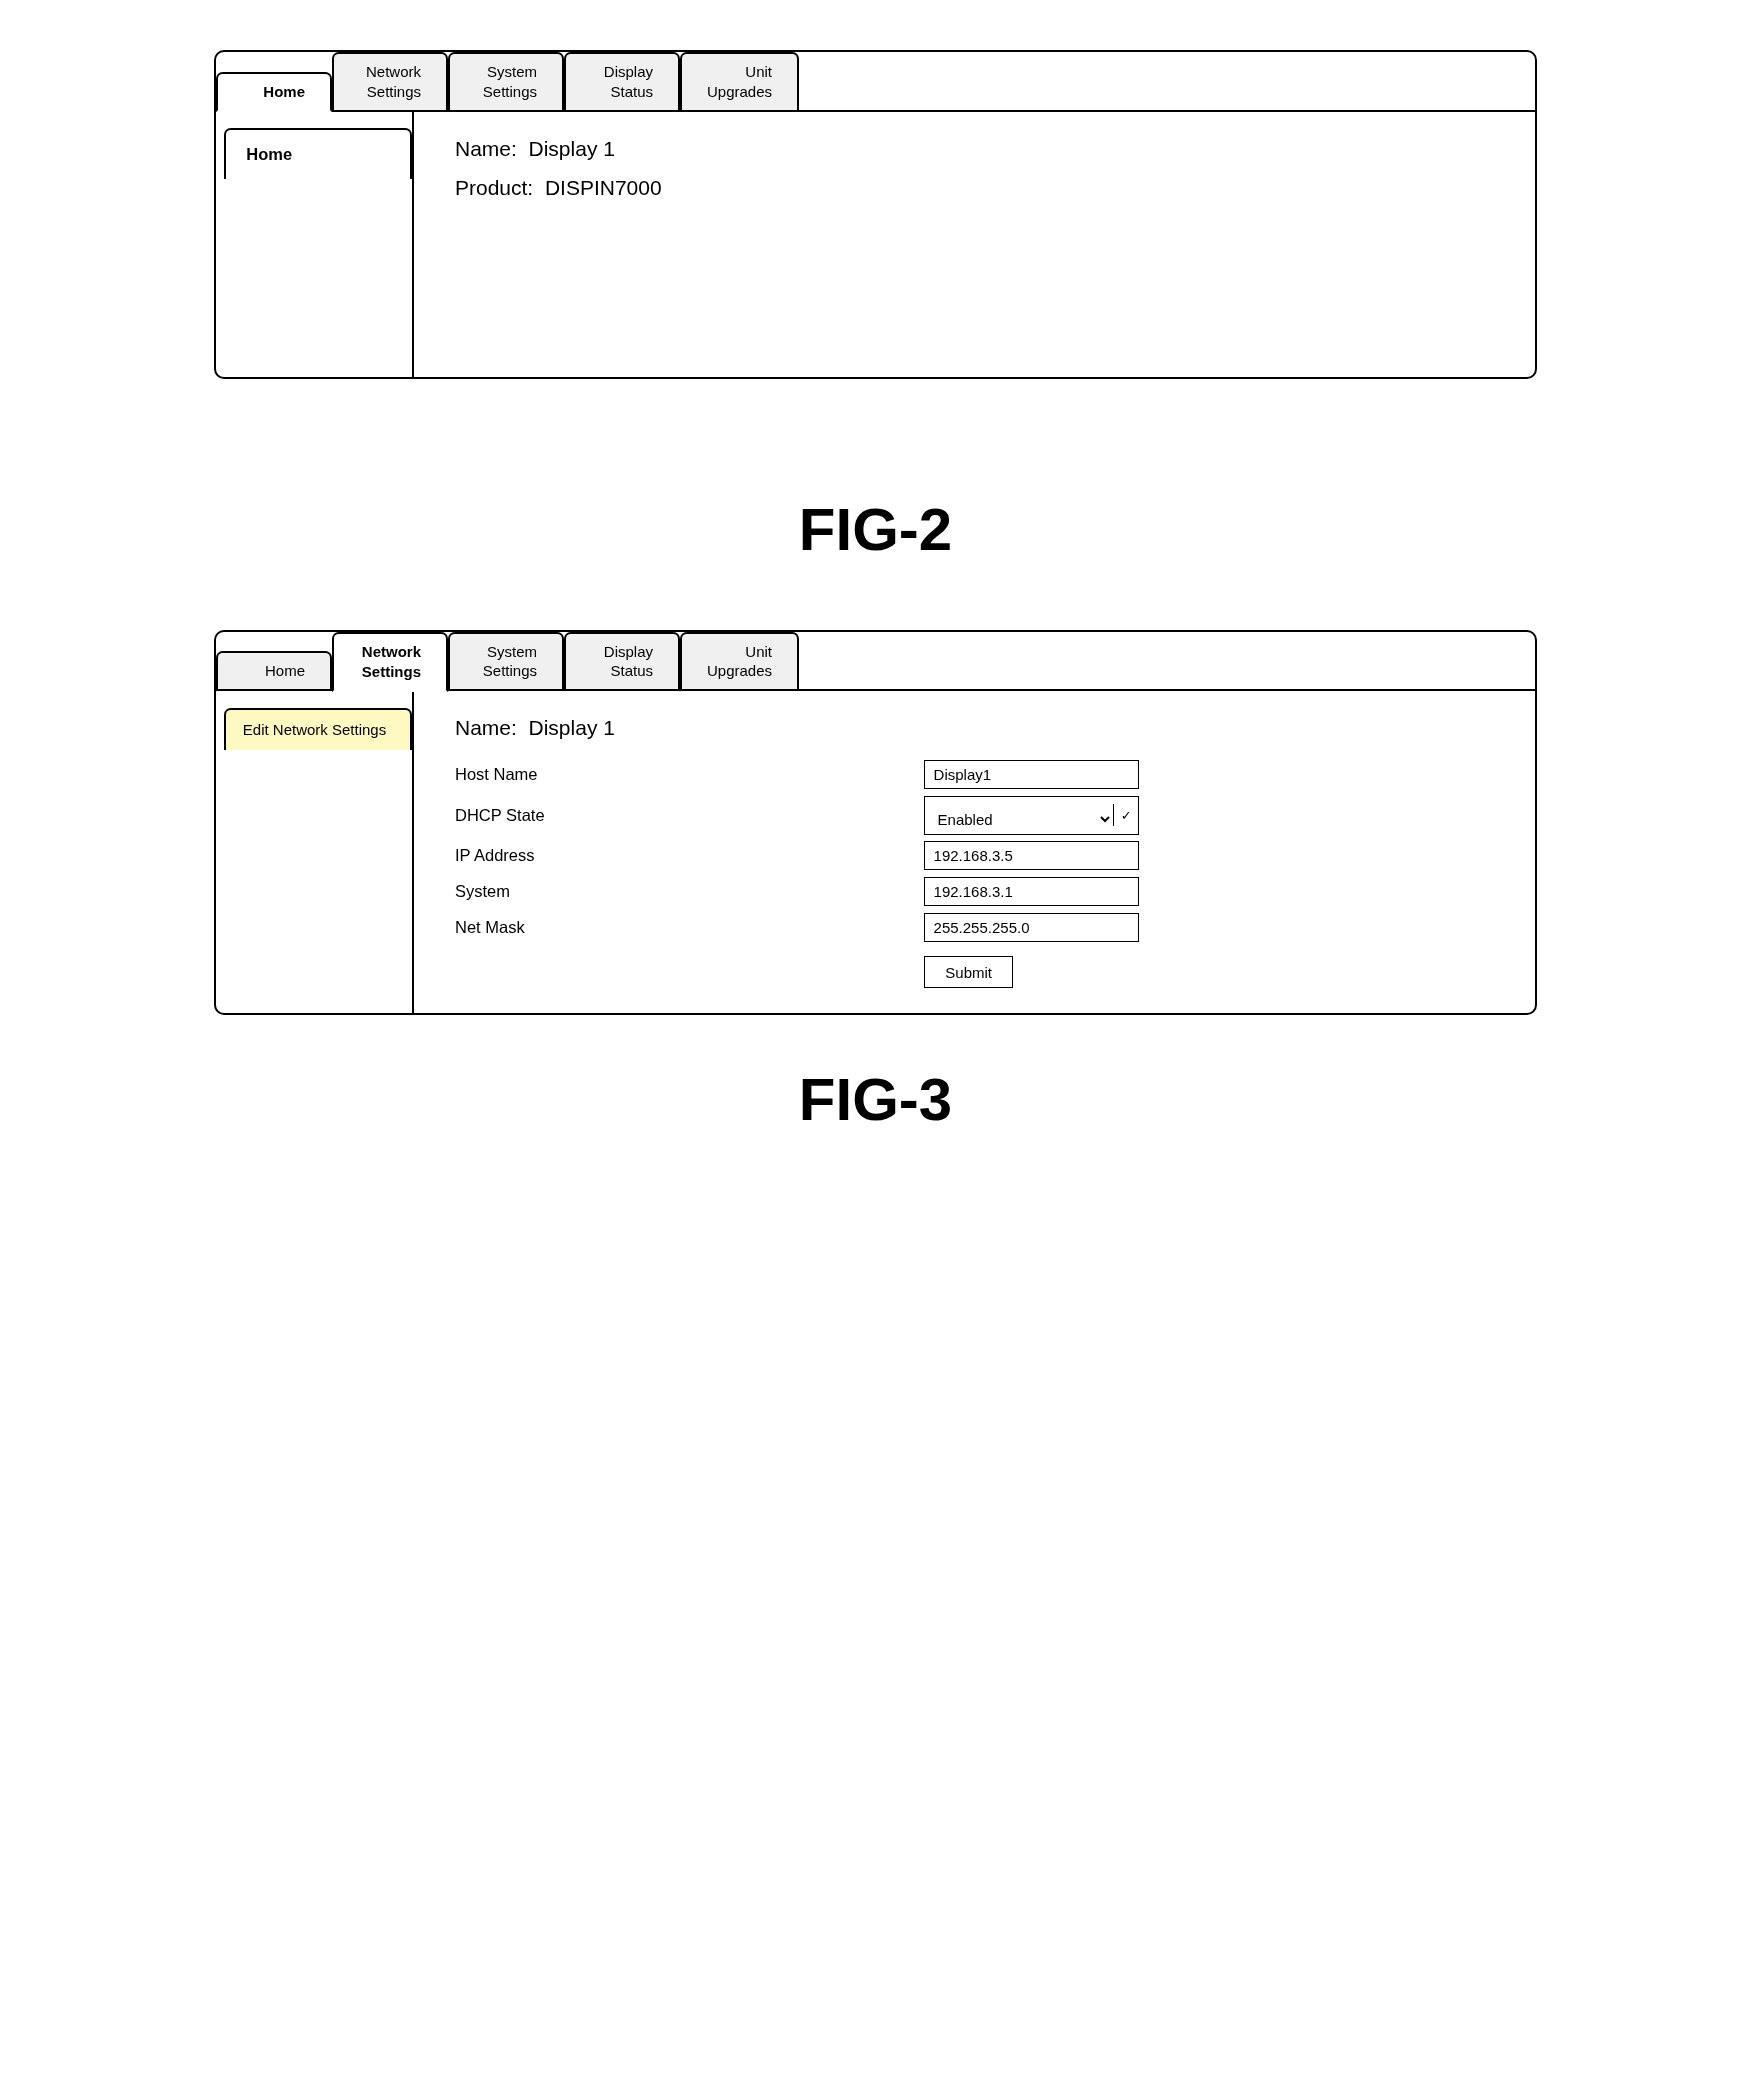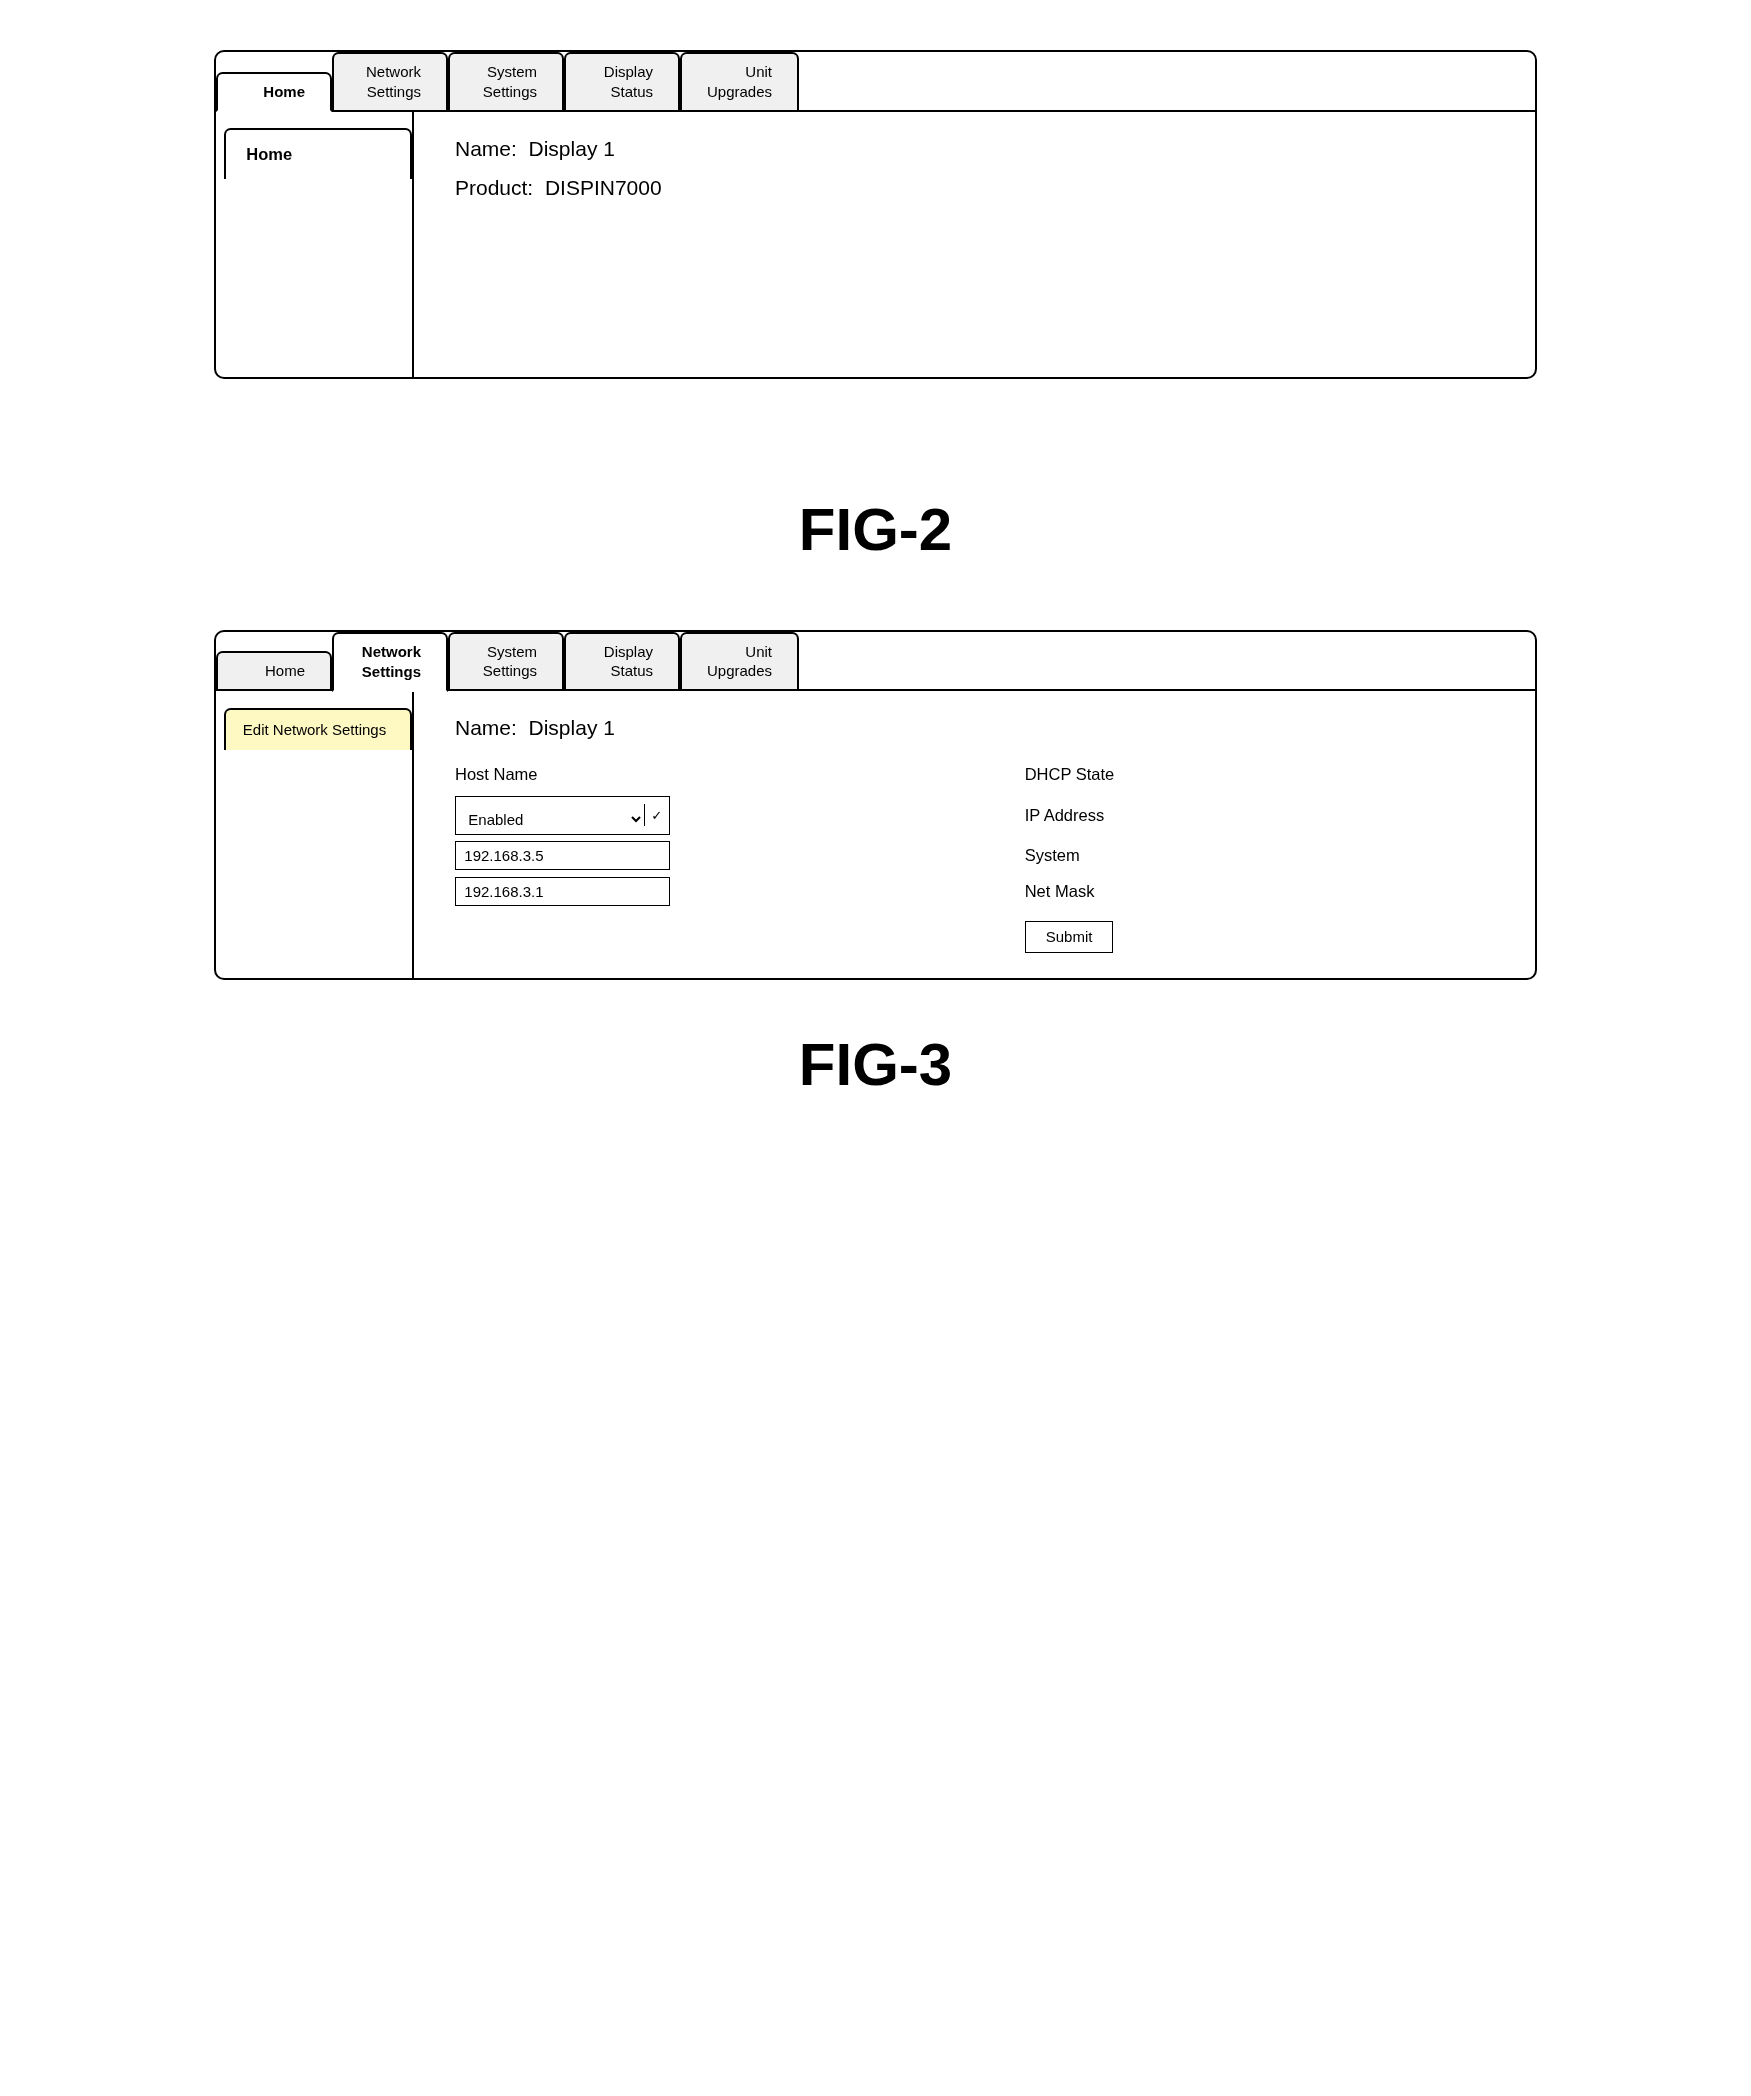--- a/index.html
+++ b/index.html
@@ -266,20 +266,23 @@
         </div>
         <div class="main-content">
           <p style="margin-bottom:20px;">
             <span>Name:</span>&nbsp;&nbsp;<span>Display 1</span>
           </p>
           <div class="network-form">
 
             <div class="form-label">
               <span>Host Name</span>
             </div>
+            <div>
+              <input class="form-input" type="text" value="Display1" style="">
+            </div>
 
             <div class="form-label">
               <span>DHCP State</span>
             </div>
             <div class="form-select-wrapper">
               <select class="form-select">
                 <option>Enabled</option>
                 <option>Disabled</option>
               </select>
               <span class="select-arrow">✓</span>
@@ -295,20 +298,23 @@
             <div class="form-label">
               <span>System</span>
             </div>
             <div>
               <input class="form-input" type="text" value="192.168.3.1" style="">
             </div>
 
             <div class="form-label">
               <span>Net Mask</span>
             </div>
+            <div>
+              <input class="form-input" type="text" value="255.255.255.0" style="">
+            </div>
 
             <div></div>
             <div>
               <button class="submit-btn">
                 <span>Submit</span>
               </button>
             </div>
           </div>
         </div>
       </div>

